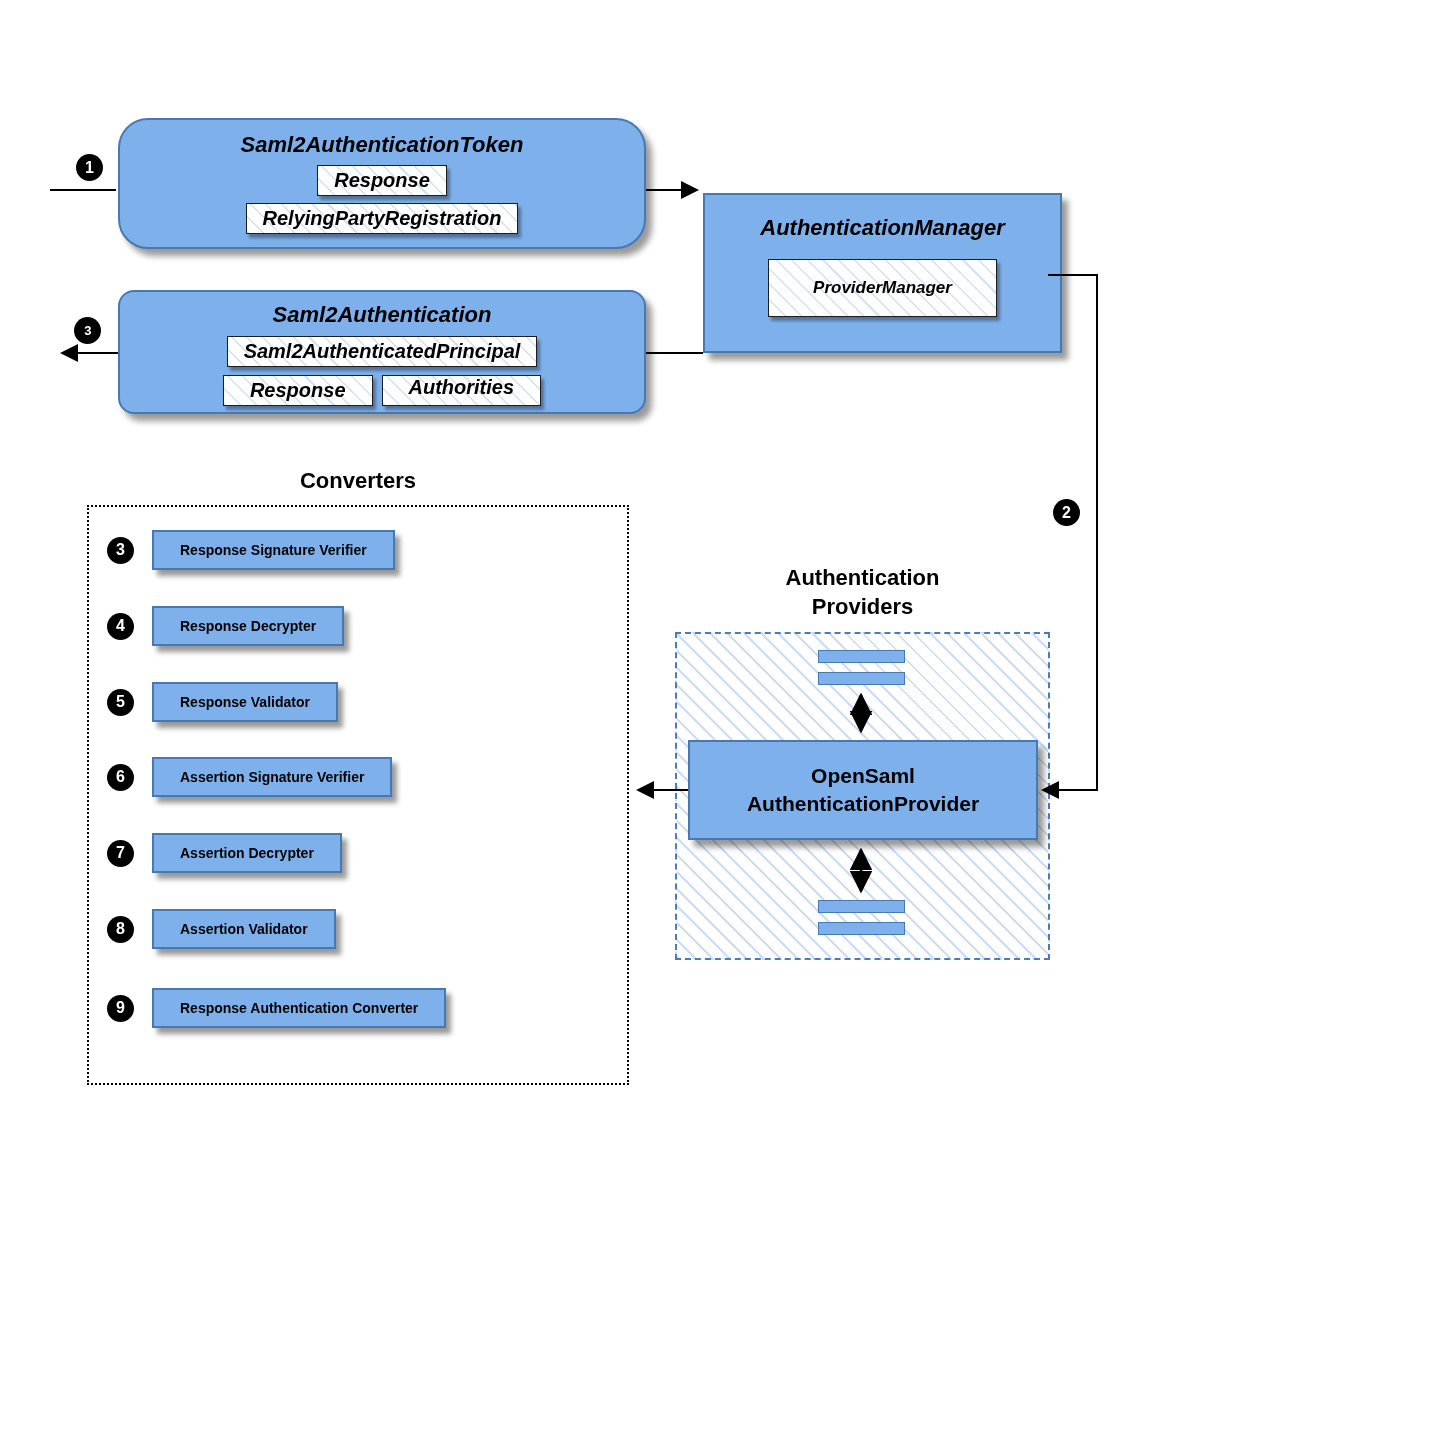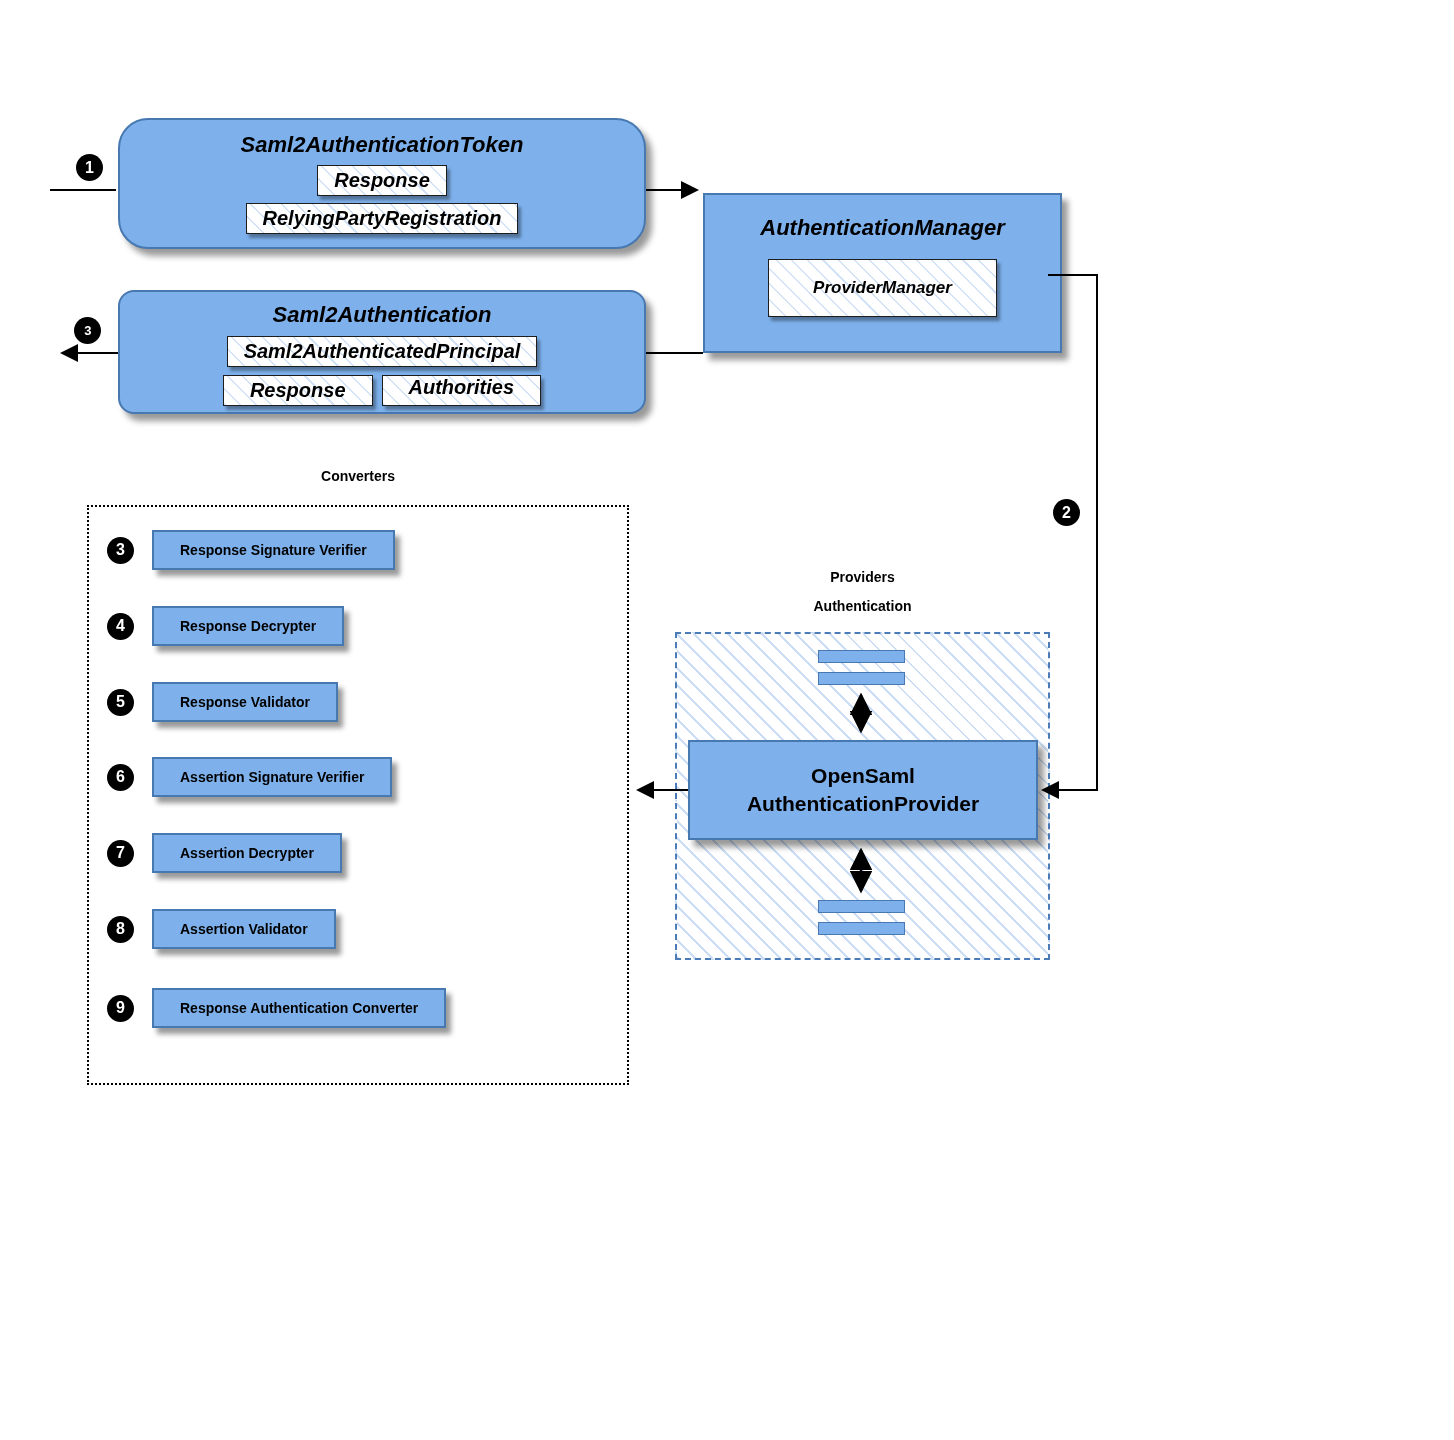--- a/index.html
+++ b/index.html
@@ -37,21 +37,21 @@
     display:flex; align-items:center; justify-content:center;
   }
   .badge.wide { font-size:13px; letter-spacing:-0.5px; }
 
   
   #converters-box {
     position:absolute; left:87px; top:505px; width:542px; height:580px;
     border:2.5px dotted #000; background:transparent;
   }
   .section-title {
-    position:absolute; font-size:14px; font-weight:bold; color:#000; text-align:center;
+    position:absolute; font-size:22px; font-weight:bold; color:#000; text-align:center;
   }
   .conv-row { position:absolute; left:107px; display:flex; align-items:center; gap:18px; }
   .conv-badge {
     width:27px; height:27px; background:#000; border-radius:50%;
     color:#fff; font-weight:bold; font-size:16px; flex:0 0 27px;
     display:flex; align-items:center; justify-content:center;
   }
   .conv-box {
     background:#7EB1EC; border:2px solid #4878B0;
     box-shadow:5px 6px 5px rgba(0,0,0,0.40);
@@ -138,22 +138,22 @@
   <div class="conv-row" style="top:909px;">
     <div class="conv-badge">8</div>
     <div class="conv-box">Assertion Validator</div>
   </div>
   <div class="conv-row" style="top:988px;">
     <div class="conv-badge">9</div>
     <div class="conv-box">Response Authentication Converter</div>
   </div>
 
   <div class="section-title" style="left:675px; top:563px; width:375px; line-height:29px;">
+    <div>Authentication</div>
     <div>Providers</div>
-    <div>Authentication</div>
   </div>
 
   <div id="providers-box"></div>
 
   <div class="bar" style="left:818px; top:650px;"></div>
   <div class="bar" style="left:818px; top:672px;"></div>
   <div class="bar" style="left:818px; top:900px;"></div>
   <div class="bar" style="left:818px; top:922px;"></div>
 
   <div id="opensaml-node">

